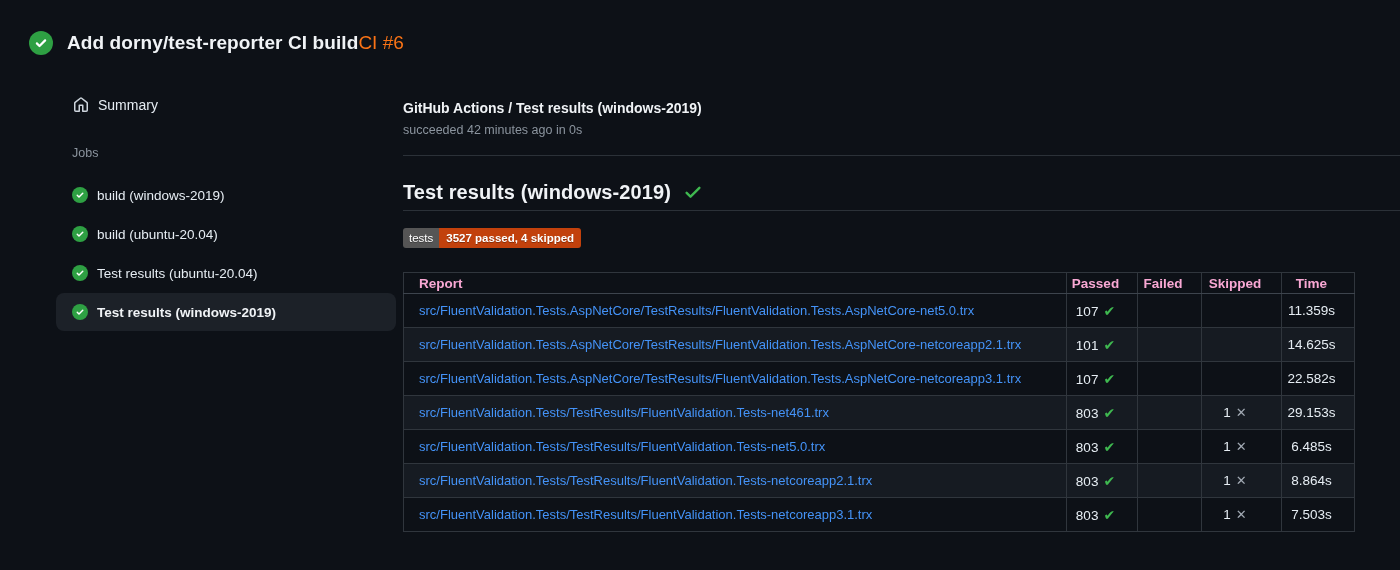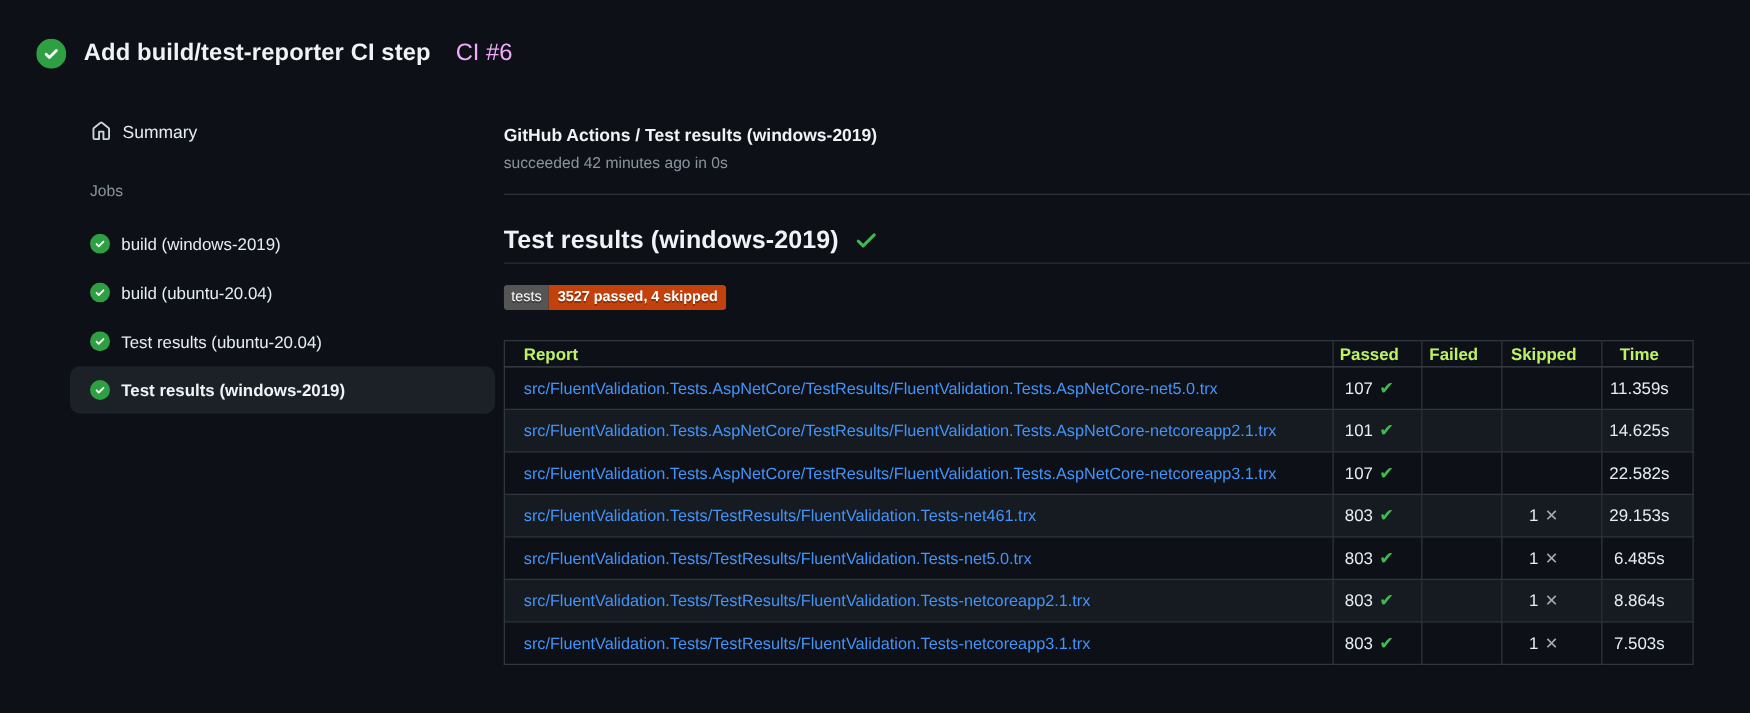--- a/index.html
+++ b/index.html
@@ -15,21 +15,21 @@
   
   .run-header {
     position: absolute; left: 29px; top: 29px;
     display: flex; align-items: center; height: 28px;
   }
   .run-header .status-icon { width: 24px; height: 24px; flex: 0 0 auto; }
   .run-title {
     margin-left: 14px; font-size: 19px; font-weight: 700; color: #f0f3f6;
     letter-spacing: 0.1px; white-space: nowrap;
   }
-  .run-number { margin-left: 20px; font-size: 19px; font-weight: 400; color: #f0abfc; }
+  .run-number { margin-left: 0; font-size: 19px; font-weight: 400; color: #f97316; }
 
   
   .sidebar { position: absolute; left: 0; top: 0; width: 380px; height: 480px; margin-left: 40px; }
   .summary-item {
     position: absolute; left: 33px; top: 95px; height: 20px;
     display: flex; align-items: center; cursor: pointer;
   }
   .summary-item .home-ic { width: 16px; height: 16px; color: #cdd5dd; }
   .summary-item .lbl { margin-left: 9px; font-size: 14px; color: #e6edf3; }
   .jobs-label {
@@ -76,21 +76,21 @@
   .badge .badge-label { background: #555555; padding: 0 6px; }
   .badge .badge-value { background: #c2410c; padding: 0 7px; font-weight: 700; }
 
   
   .report-table {
     position: absolute; left: 403px; top: 272px; width: 951px;
     border-collapse: collapse; table-layout: fixed;
   }
   .report-table th, .report-table td { border: 1px solid #30363d; white-space: nowrap; overflow: hidden; }
   .report-table th {
-    height: 21px; font-size: 13.5px; font-weight: 700; color: #bef264;
+    height: 21px; font-size: 13.5px; font-weight: 700; color: #f9a8d4;
     border-bottom-color: #3d444d;
   }
   .report-table td { height: 34px; font-size: 13.5px; color: #e6edf3; }
   .report-table tr:nth-child(even) td { background: #161b22; }
   th.col-report { text-align: left; padding-left: 15px; }
   th.num, td.num { text-align: center; padding-right: 13px; }
   td.col-report { padding-left: 15px; }
   td.col-report a { color: #4493f8; text-decoration: none; font-size: 13px; cursor: pointer; }
   .check-mark { color: #3fb950; font-size: 14px; margin-left: 5px; }
   .cross-mark { color: #a2aab4; font-size: 13px; margin-left: 5px; }
@@ -112,21 +112,21 @@
     </g>
   </defs>
 </svg>
 
 <div class="stage">
 
   <div class="run-header">
     <svg class="status-icon" viewBox="0 0 16 16">
         <use href="#check-circle"></use>
       </svg>
-    <span class="run-title">Add build/test-reporter CI step</span>
+    <span class="run-title">Add dorny/test-reporter CI build</span>
     <span class="run-number">CI #6</span>
   </div>
 
   <div class="sidebar">
     <div class="summary-item">
       <svg class="home-ic" viewBox="0 0 16 16">
           <use href="#home-ol"></use>
         </svg>
       <span class="lbl">Summary</span>
     </div>

